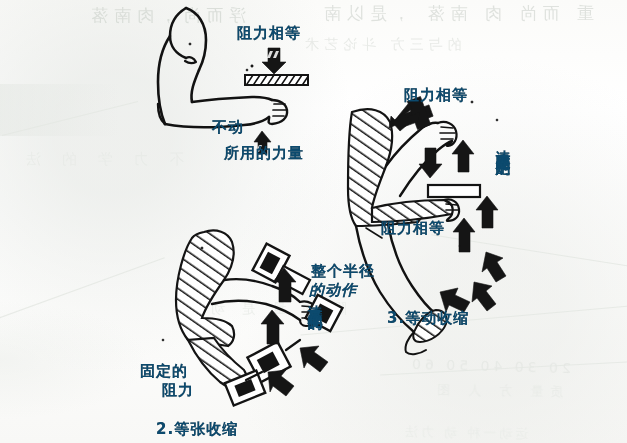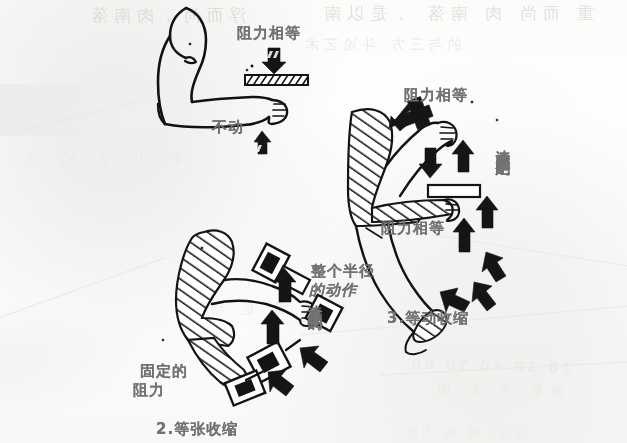--- a/index.html
+++ b/index.html
@@ -48,21 +48,21 @@
     opacity:.7;
   }
   
   .scanline{
     position:absolute;
     height:1px;background:#e4e7e3;opacity:.85;pointer-events:none;
   }
   
   .lbl{
     position:absolute;
-    color:#737373;
+    color:#0c4a6e;
     font-family:"DejaVu Sans", sans-serif;
     font-weight:700;
     white-space:nowrap;
     letter-spacing:1px;
     text-shadow:0 0 .6px rgba(0,0,0,.55);
   }
   .lbl.vert{
     writing-mode:vertical-rl;
     text-orientation:upright;
     white-space:normal;
@@ -144,20 +144,21 @@
       <path fill="#ffffff" stroke="none" d="M259 145 L262 145 L259 152 L256 152 Z" opacity=".85"></path>
     </g>
 
     <circle class="fillink" cx="252" cy="66" r="1.2"></circle>
     <circle class="fillink" cx="247" cy="70" r="1"></circle>
     <circle class="fillink" cx="190" cy="44" r="1.1"></circle>
   </svg>
 
   <div class="lbl fs15" style="left:237px;top:24px;">阻力相等</div>
   <div class="lbl fs15" style="left:212px;top:118px;">不动</div>
+  <div class="lbl fs15" style="left:224px;top:144px;">所用的力量</div>
 
   <svg width="627" height="443" viewBox="0 0 627 443">
     <defs>
       <pattern id="hatch3" width="9" height="9" patternUnits="userSpaceOnUse" patternTransform="rotate(-55)">
         <rect width="9" height="9" fill="#ffffff"></rect>
         <line x1="0" y1="0" x2="0" y2="9" stroke="#141414" stroke-width="3.1"></line>
       </pattern>
     </defs>
 
     <path fill="url(#hatch3)" stroke="#141414" stroke-width="2.2" d="M352 112 C370 106 384 110 390 122 C394 134 392 150 386 166
@@ -295,17 +296,17 @@
     </g>
     <g class="fillink">
       <path d="M268 372 L286 370 L281 376 L294 386 L286 396 L273 386 L270 392 Z"></path>
     </g>
 
     <circle class="fillink" cx="202" cy="248" r="1.1"></circle>
     <circle class="fillink" cx="163" cy="340" r="1"></circle>
   </svg>
 
   <div class="lbl fs15" style="left:140px;top:362px;">固定的</div>
-  <div class="lbl fs15" style="left:133px;top:381px;">阻力</div>
+  <div class="lbl fs15" style="left:162px;top:381px;">阻力</div>
   <div class="lbl fs15 vert" style="left:305px;top:293px;height:120px;">速度是变化的</div>
   <div class="lbl fs15" style="left:156px;top:420px;">2.等张收缩</div>
 
 </div>
 
 </body></html>

